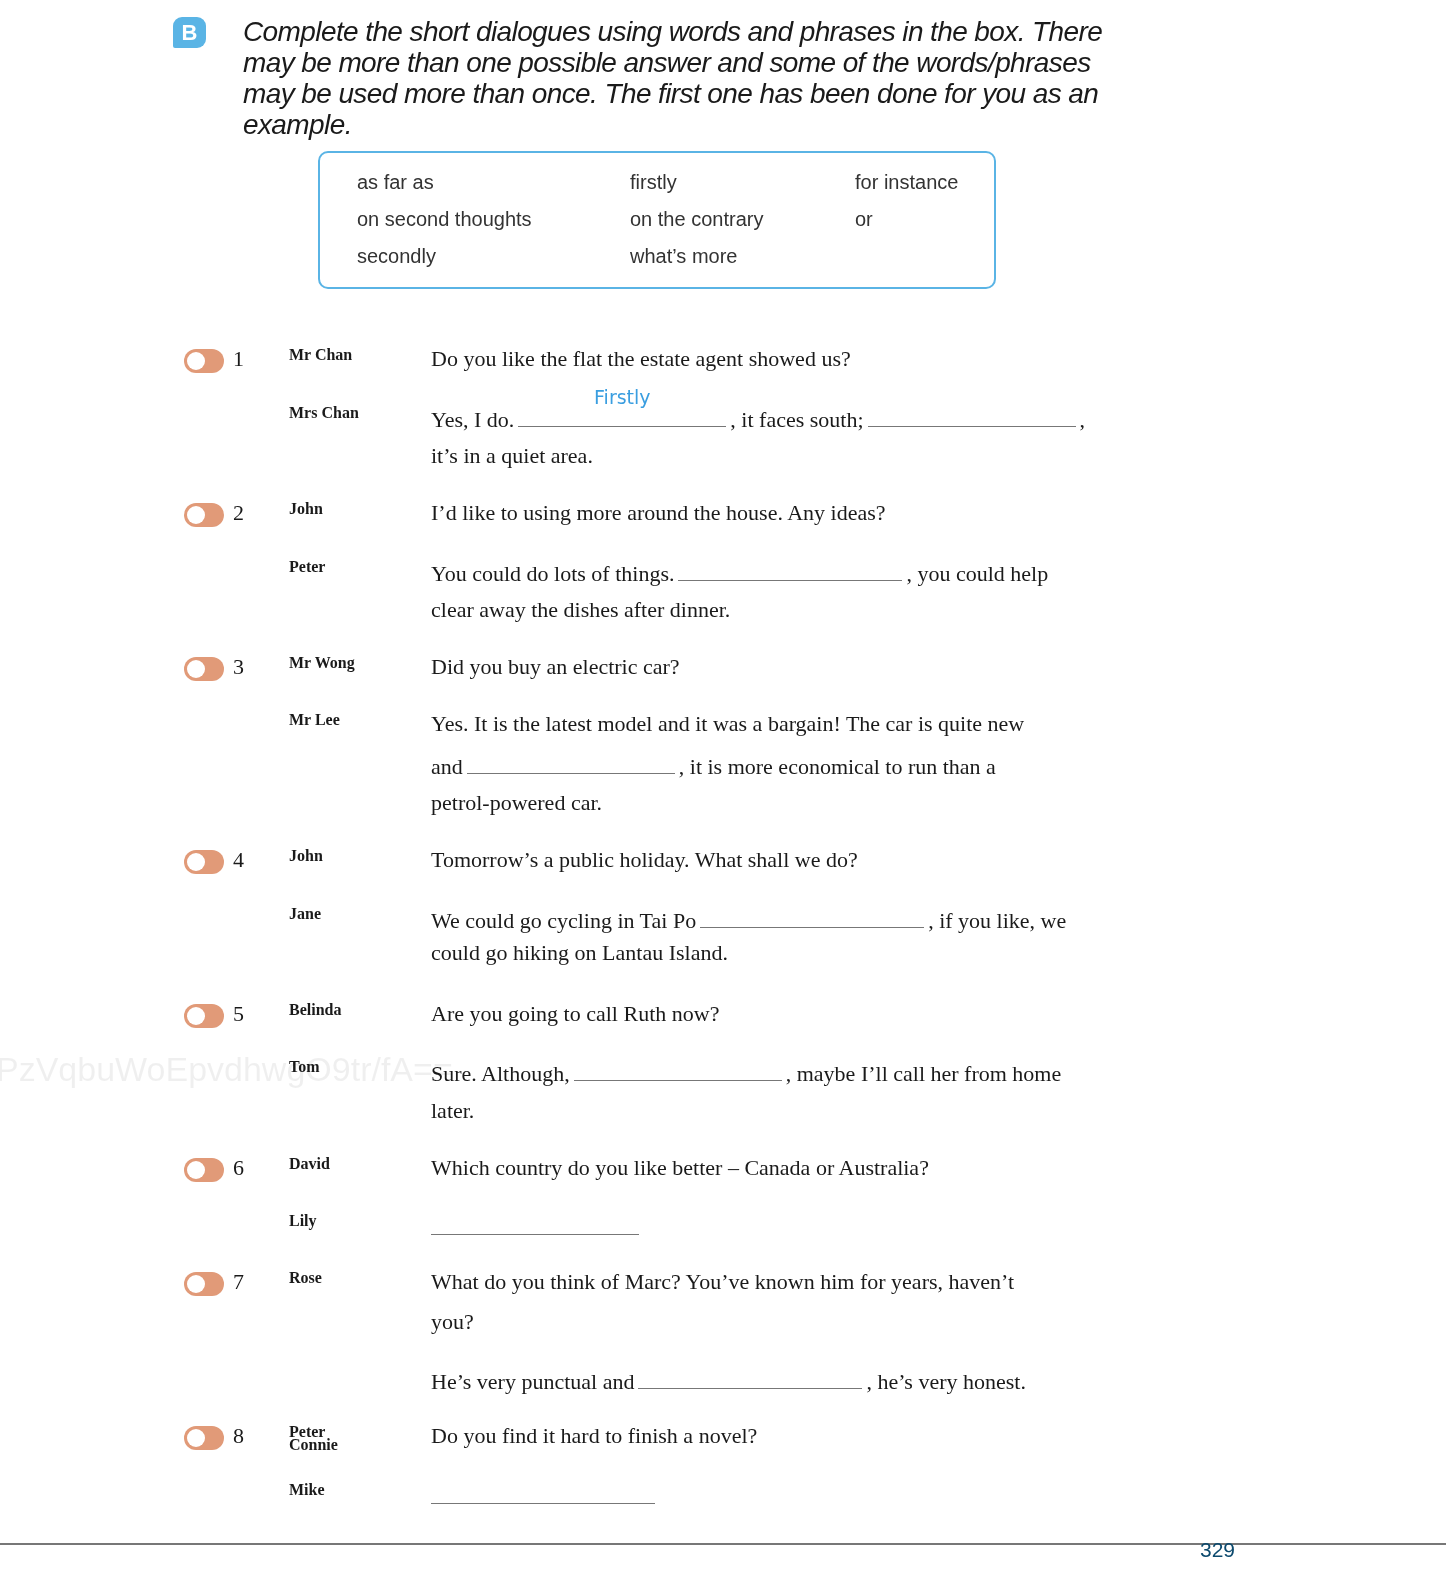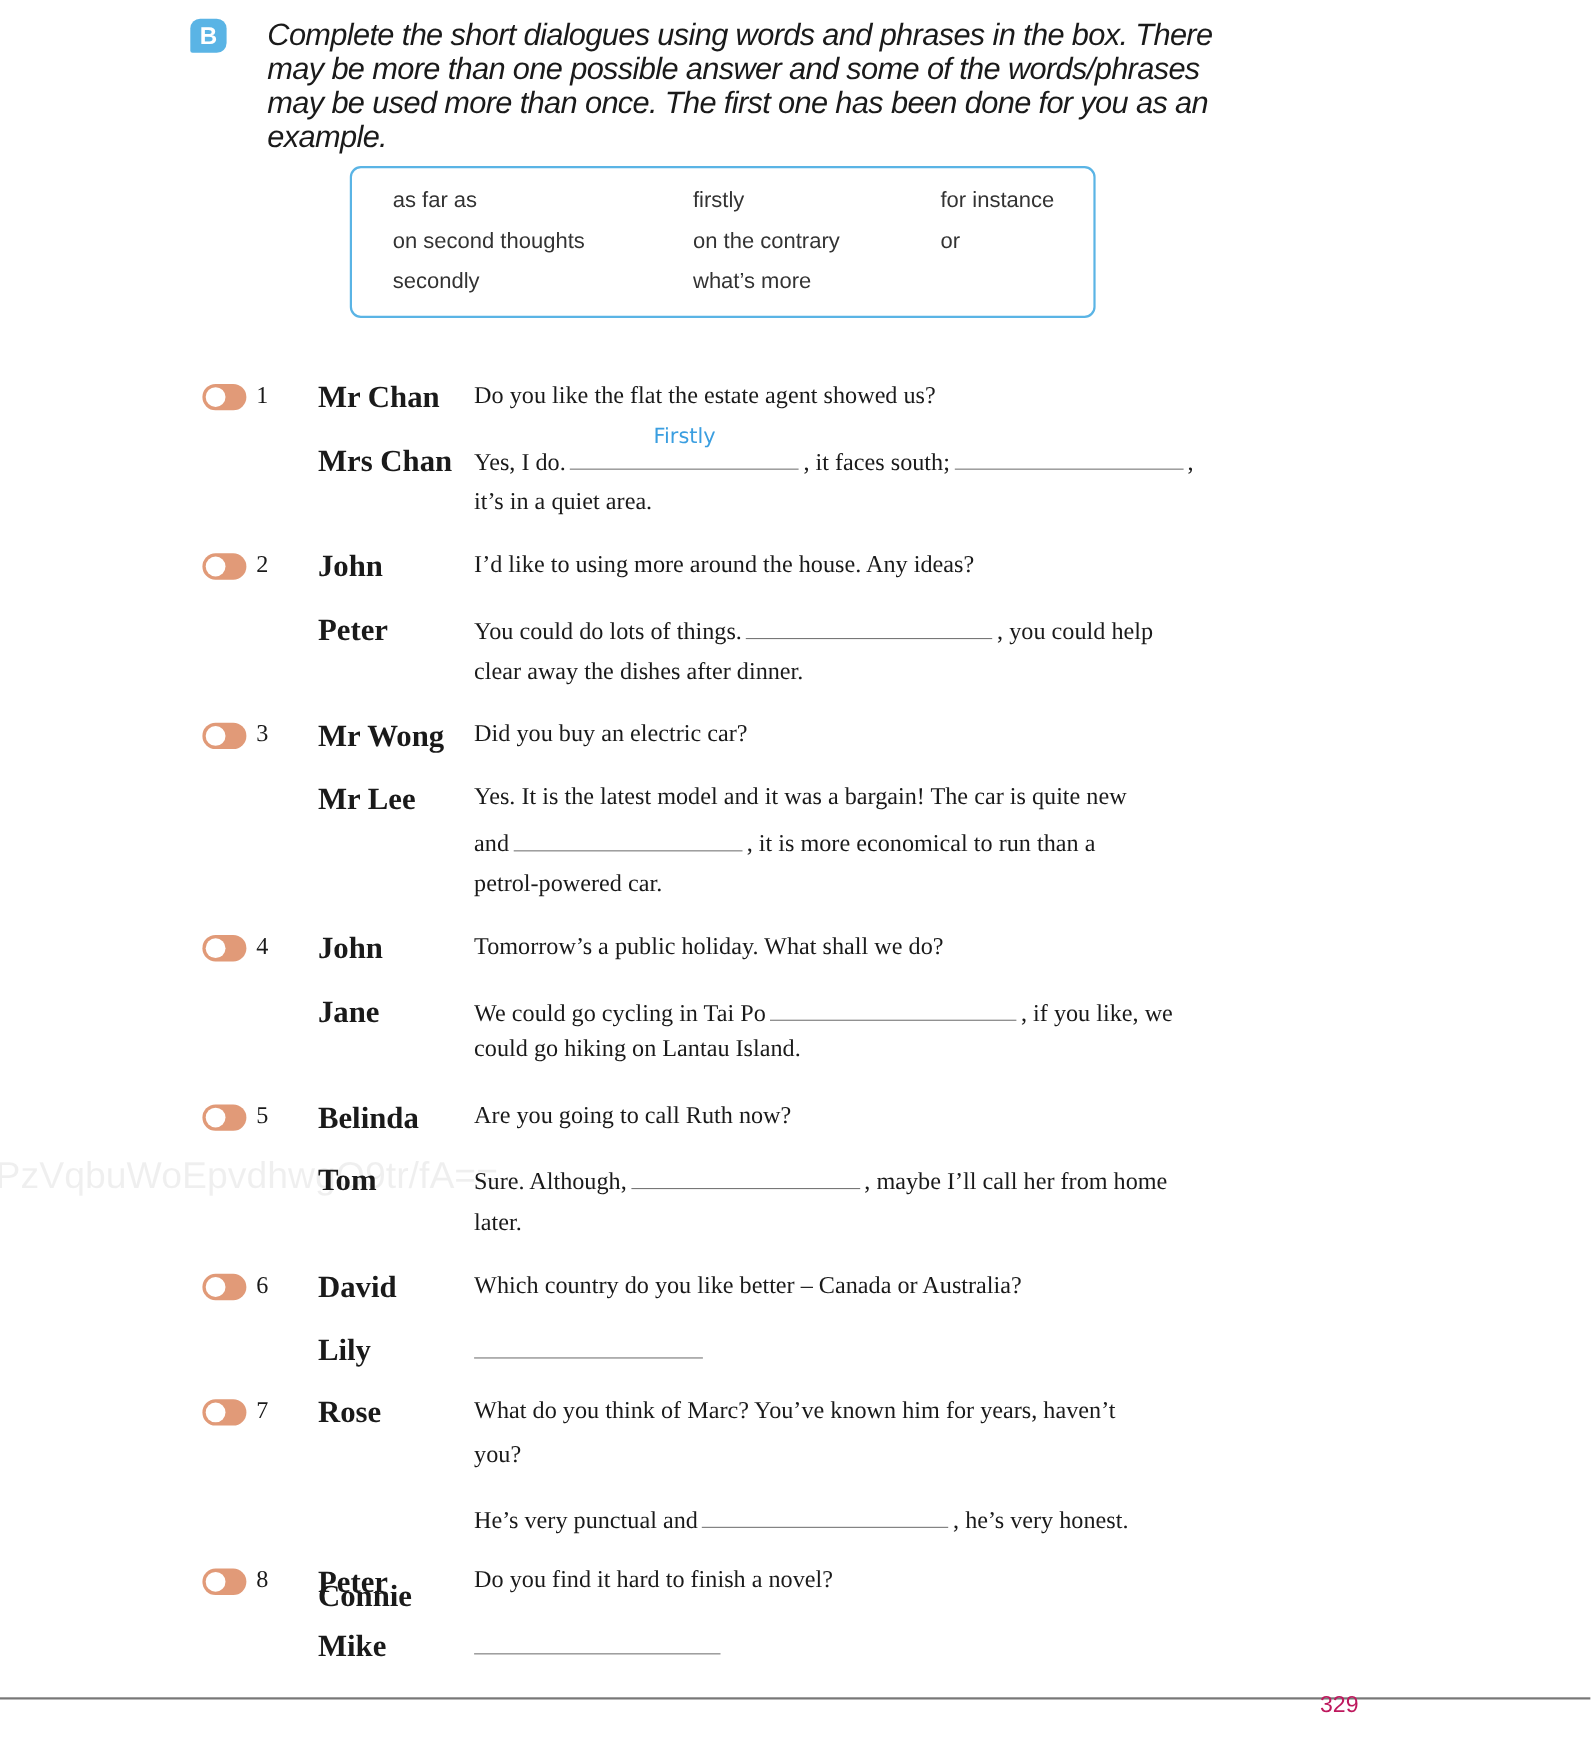--- a/index.html
+++ b/index.html
@@ -29,38 +29,38 @@
     }
     .item-toggle {
       position: absolute; width: 40px; height: 24px; border-radius: 12px;
       background: #e19a78;
     }
     .item-toggle::before {
       content: ""; position: absolute; left: 3px; top: 3px; width: 18px; height: 18px;
       border-radius: 50%; background: #fff;
     }
     .num { position: absolute; font-size: 22px; color: #1a1a1a; }
-    .speaker { position: absolute; left: 289px; font-size: 28px; font-weight: bold; white-space: nowrap; }
+    .speaker { position: absolute; left: 289px; font-size: 16px; font-weight: bold; white-space: nowrap; }
     .line { position: absolute; left: 431px; font-size: 22px; white-space: nowrap; }
     .blank {
       display: inline-block; border-bottom: 1.5px solid #777; height: 22px;
       vertical-align: baseline; position: relative; margin: 0 4px;
     }
     .answer {
       position: absolute; left: 0; right: 0; top: -18px; text-align: center;
       font-family: "DejaVu Sans", sans-serif; font-size: 19px; color: #3a9ee0;
     }
     .watermark {
       position: absolute; left: -4px; top: 1050px; font-family: "Liberation Sans", sans-serif;
       font-size: 34px; color: #000; opacity: 0.06; white-space: nowrap;
     }
     .footer-rule { position: absolute; left: 0; top: 1543px; width: 1446px; height: 2px; background: #777; }
     .page-number {
       position: absolute; left: 1200px; top: 1538px; font-family: "Liberation Sans", sans-serif;
-      font-size: 21px; color: #be185d; background: transparent;
+      font-size: 21px; color: #0c4a6e; background: transparent;
     }
   </style>
 </head>
 <body>
 
 <div class="badge">B</div>
 <div class="instructions">Complete the short dialogues using words and phrases in the box. There may be more than one possible answer and some of the words/phrases may be used more than once. The first one has been done for you as an example.</div>
 
 <div class="wordbox">
   <span class="word" style="left:37px;top:18px">as far as</span>

